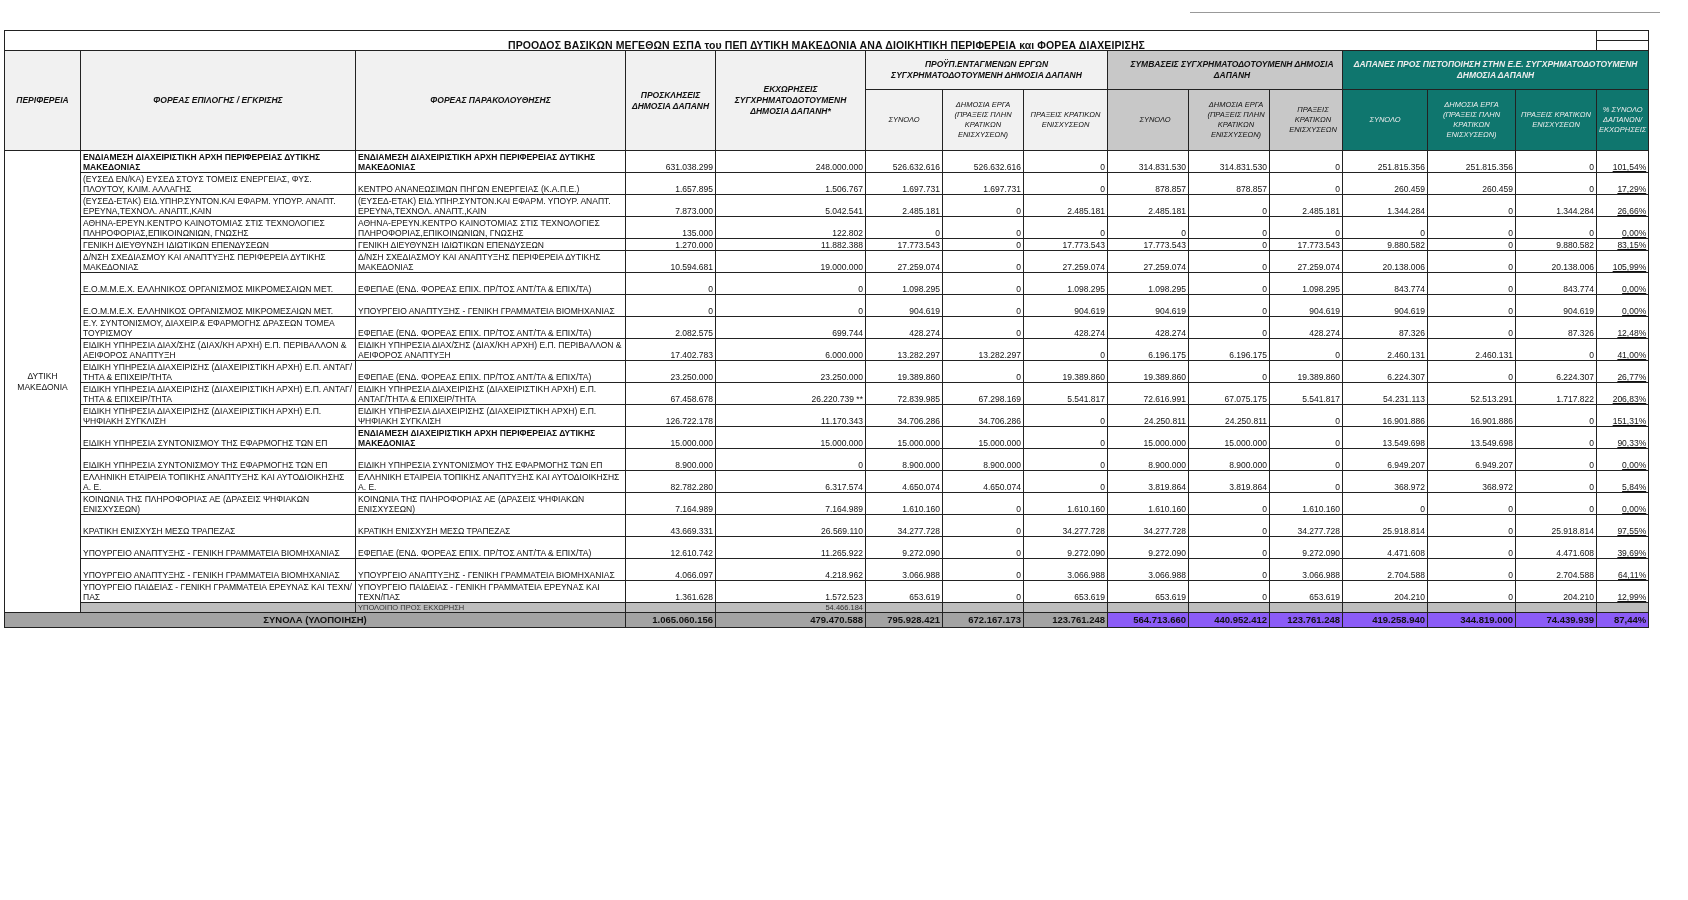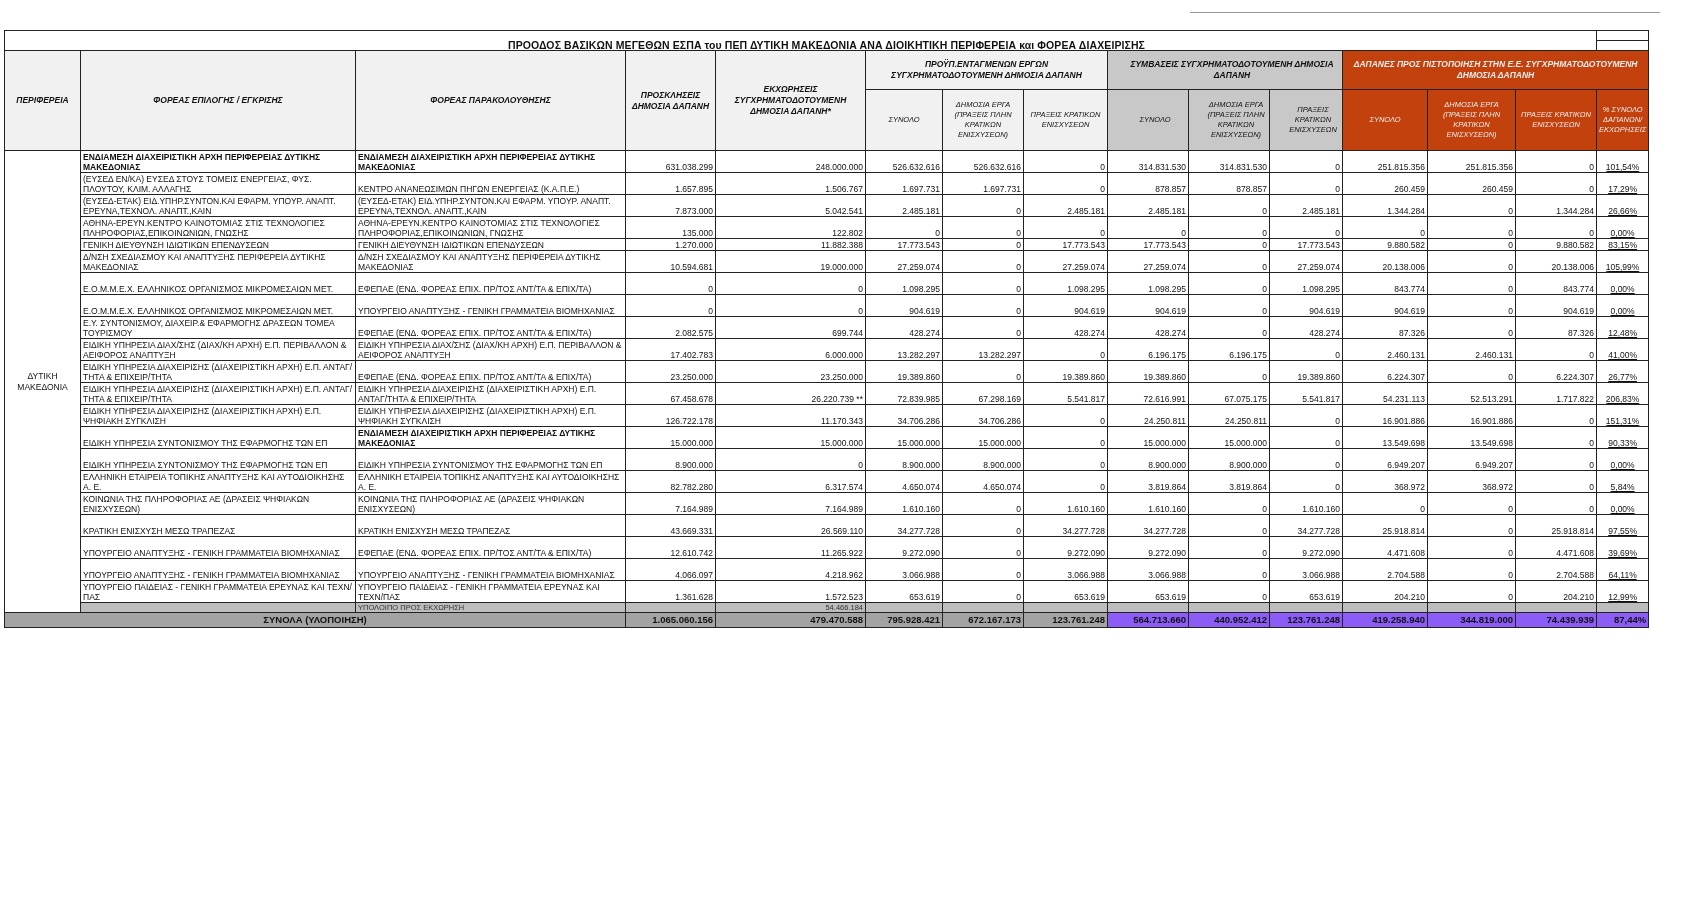--- a/index.html
+++ b/index.html
@@ -11,28 +11,28 @@
   td, th { border: 1px solid #222; padding: 0 2px; overflow: hidden; }
   .title-row td { height: 19px; font-weight: bold; font-size: 10.5px; text-align: center; letter-spacing: 0.1px; }
   .title-row td.title { padding-left: 54px; }
   .corner-box { padding: 0; }
   .corner-box div { height: 9px; border-bottom: 1px solid #222; }
   .corner-box div:last-child { border-bottom: none; }
   th { font-size: 8.5px; font-weight: bold; text-align: center; vertical-align: middle;
        background: #f1f1f1; line-height: 11px; font-style: italic; }
   th.sub { font-weight: normal; font-size: 7.5px; line-height: 10px; }
   th.g2 { background: #c8c8c8; padding-left: 16px; }
-  th.g3 { background: #c2410c; color: #ececec; }
+  th.g3 { background: #0f766e; color: #ececec; }
   .hdr1 th { height: 38px; }
   .hdr2 th { height: 60px; }
   td { font-size: 8.5px; height: 21px; vertical-align: bottom; line-height: 10px; }
   td.txt { text-align: left; white-space: normal; }
   td.txt.bold { font-weight: bold; }
   td.num { text-align: right; white-space: nowrap; }
-  td.pct { text-align: center; white-space: nowrap; text-decoration: underline; border-radius: 11px; }
+  td.pct { text-align: right; white-space: nowrap; text-decoration: underline; }
   td.region { text-align: center; vertical-align: middle; font-size: 8.5px; line-height: 11px; }
   tr.short td { height: 11px; }
   tr.remainder td { height: 9px; background: #bdbdbd; font-size: 7.5px; line-height: 8px; color: #333; margin-top: 14px; }
   tr.totals td { height: 14px; font-weight: bold; font-size: 9.5px; background: #a3a3a3; vertical-align: middle; }
   tr.totals td.dark { background: #8b5cf6; }
   tr.totals td.label { text-align: center; }
 </style>
 </head>
 <body>
 

